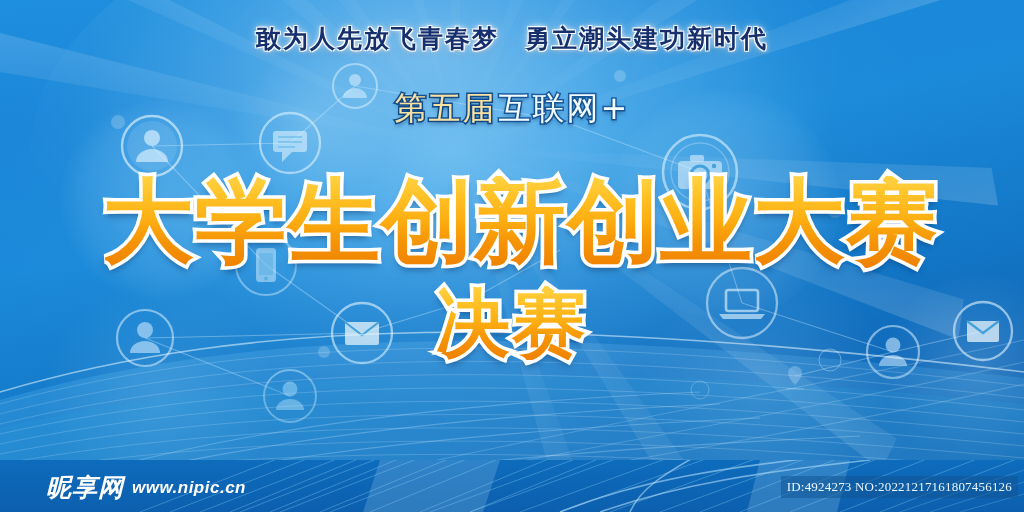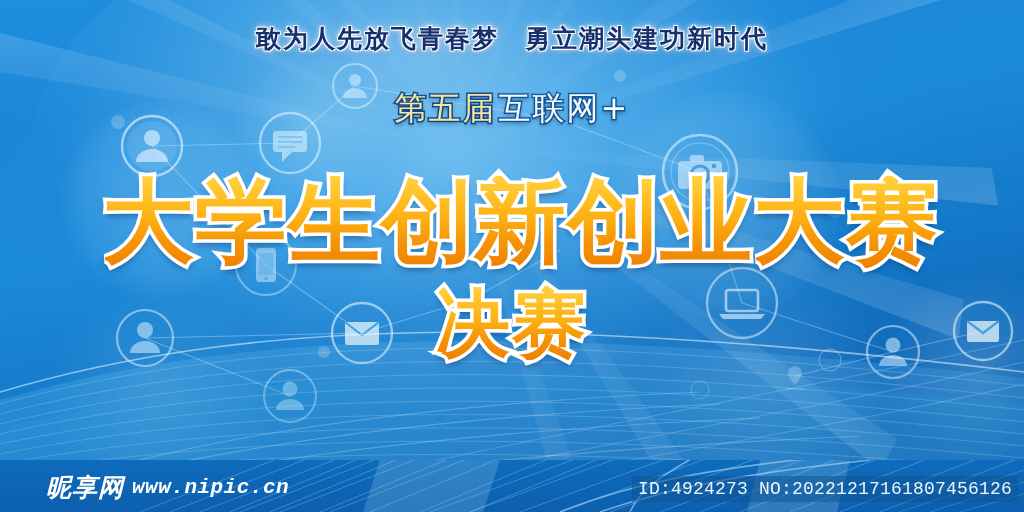--- a/index.html
+++ b/index.html
@@ -115,29 +115,29 @@
   .wm-logo{
     position:absolute;left:14px;top:11px;
     display:flex;align-items:center;gap:8px;margin-left:32px;
   }
   .wm-cn{
     font-family:"DejaVu Sans","Liberation Sans",sans-serif;
     font-weight:700;font-size:25px;color:#ffffff;letter-spacing:1px;
     font-style:italic;
   }
   .wm-url{
-    font-family:Liberation Mono, monospace;
-    font-style:italic;font-weight:700;font-size:21px;color:#ffffff;letter-spacing:.5px;
+    font-family:Liberation Sans, sans-serif;
+    font-style:italic;font-weight:700;font-size:17px;color:#ffffff;letter-spacing:.5px;
   }
   .wm-id{
     position:absolute;right:6px;top:16px;
     background:rgba(16,86,150,.55);
     color:#eaf5ff;
-    font-family:Liberation Mono, monospace;
-    font-size:18px;letter-spacing:.2px;
+    font-family:Liberation Serif, serif;
+    font-size:13px;letter-spacing:.2px;
     padding:3px 6px;
     white-space:nowrap;
   }
 </style>
 </head>
 <body>
 
 <div id="poster">
 
   <div class="layer rays">

